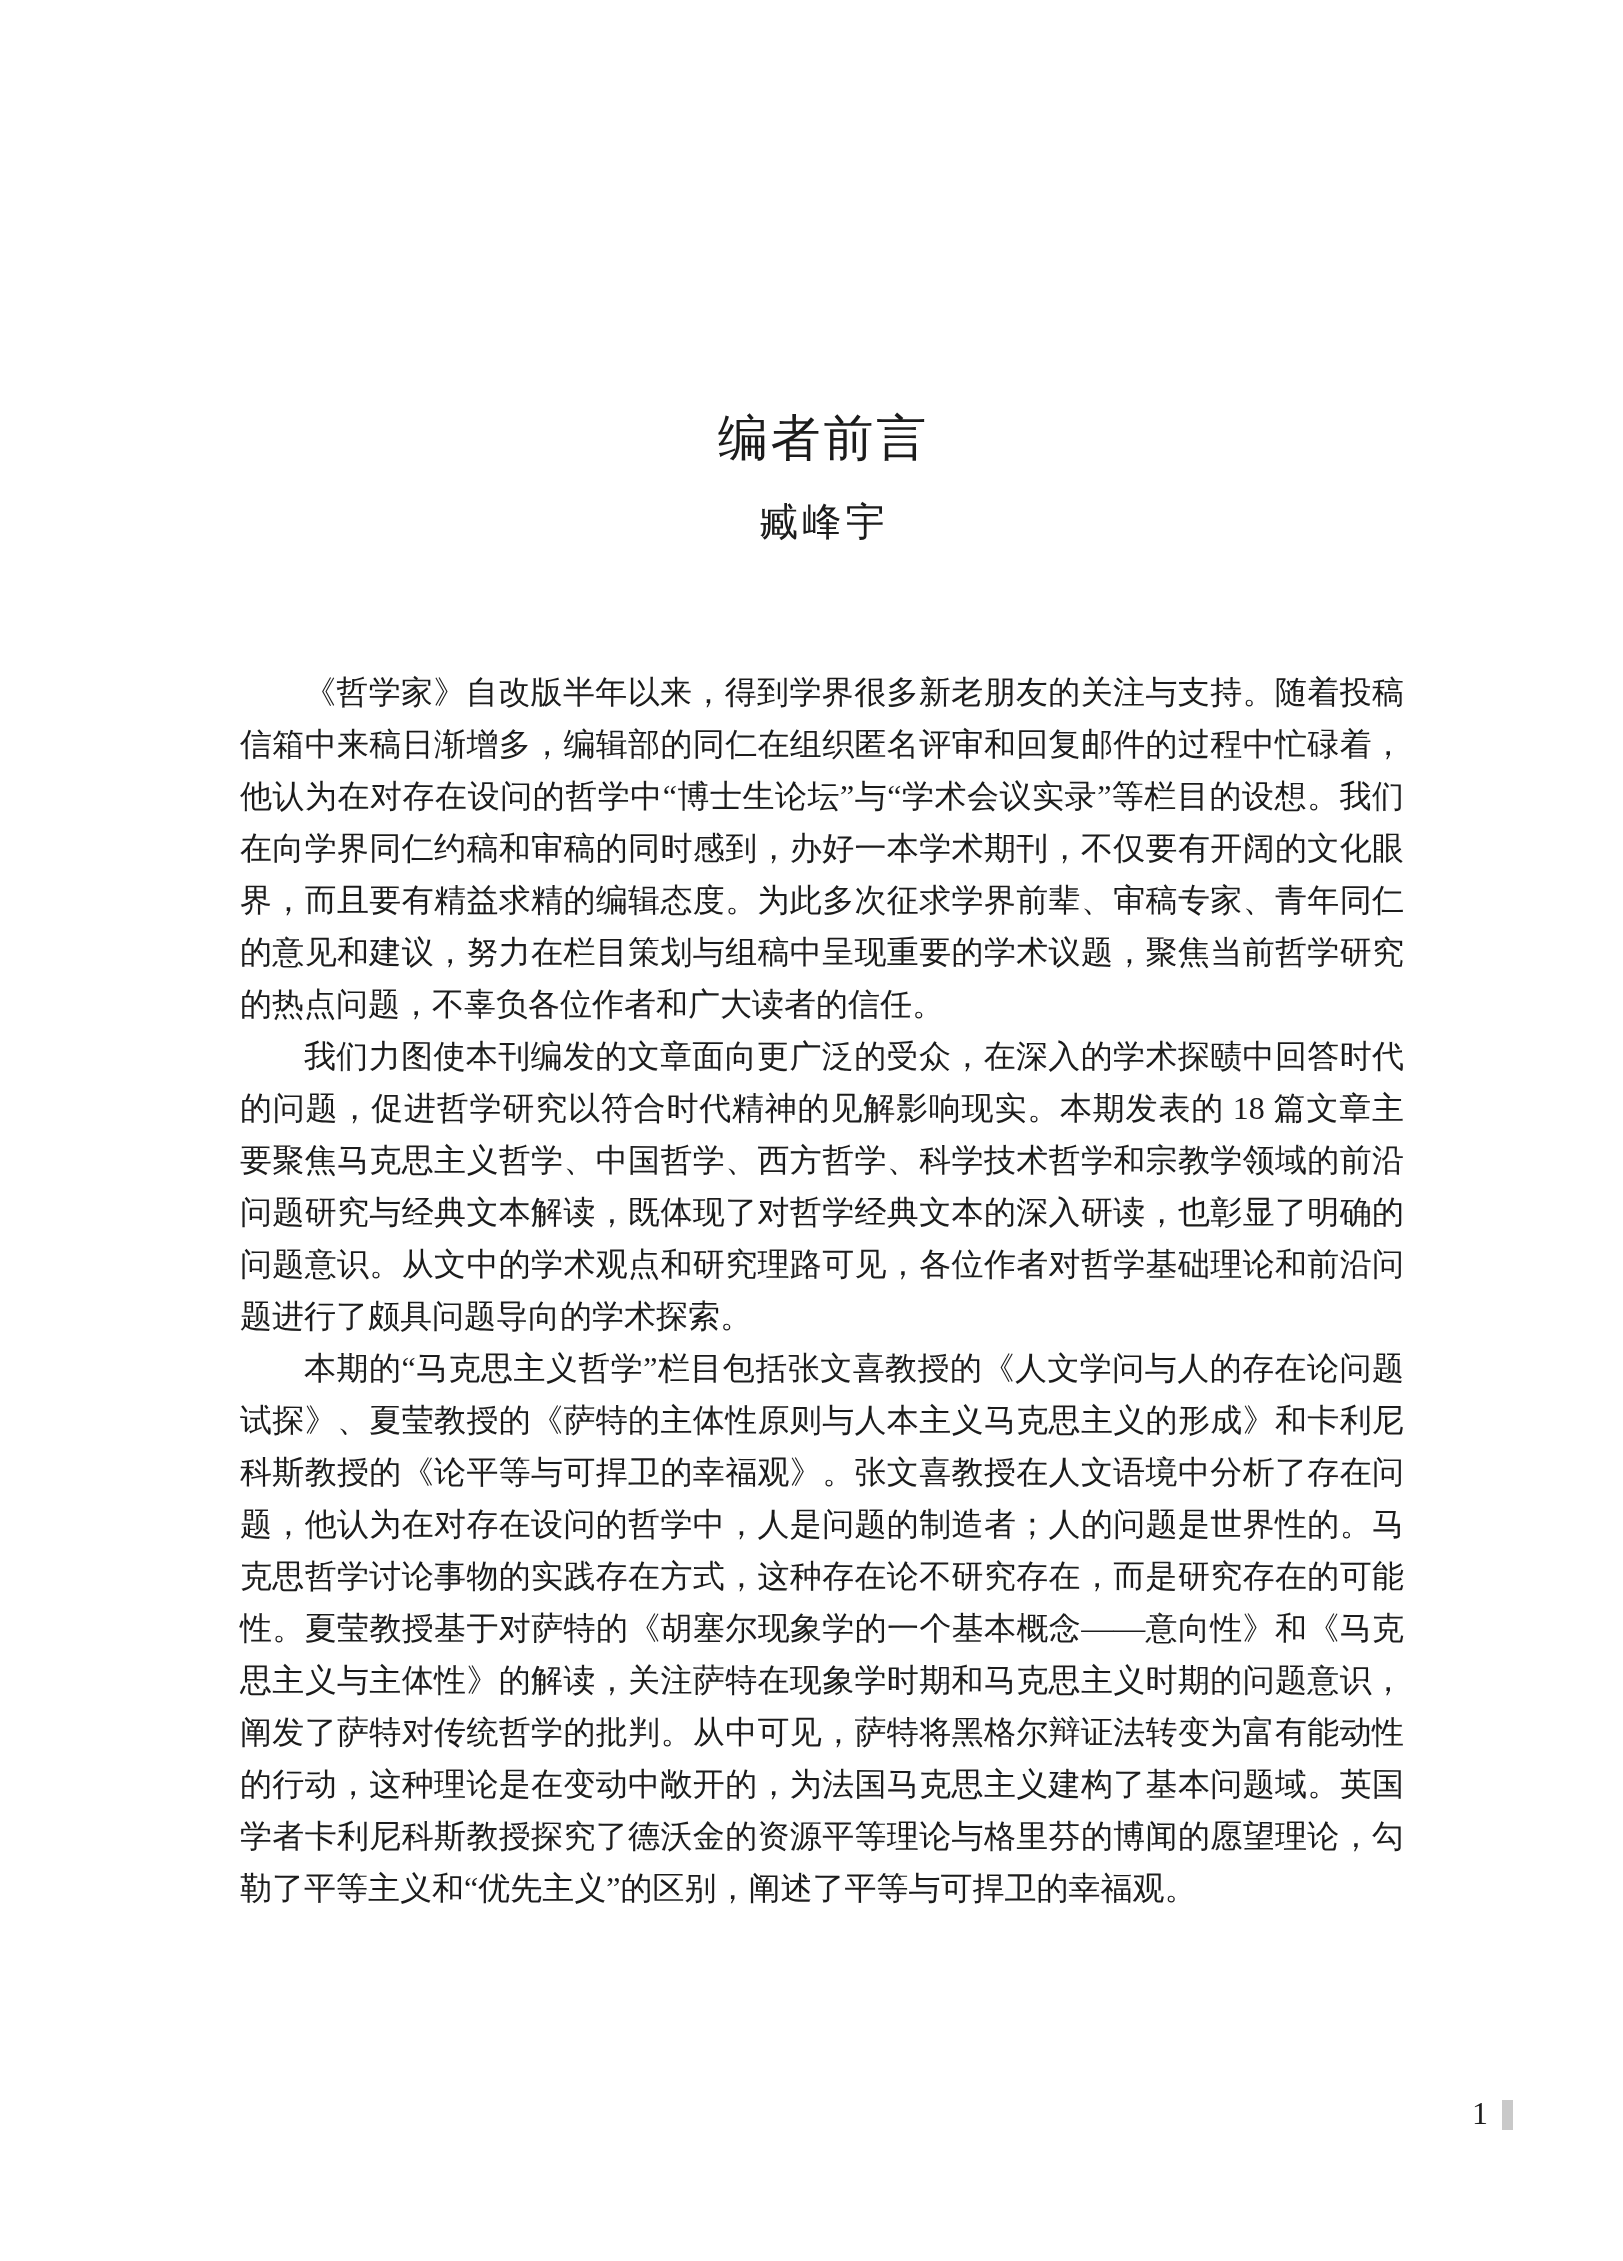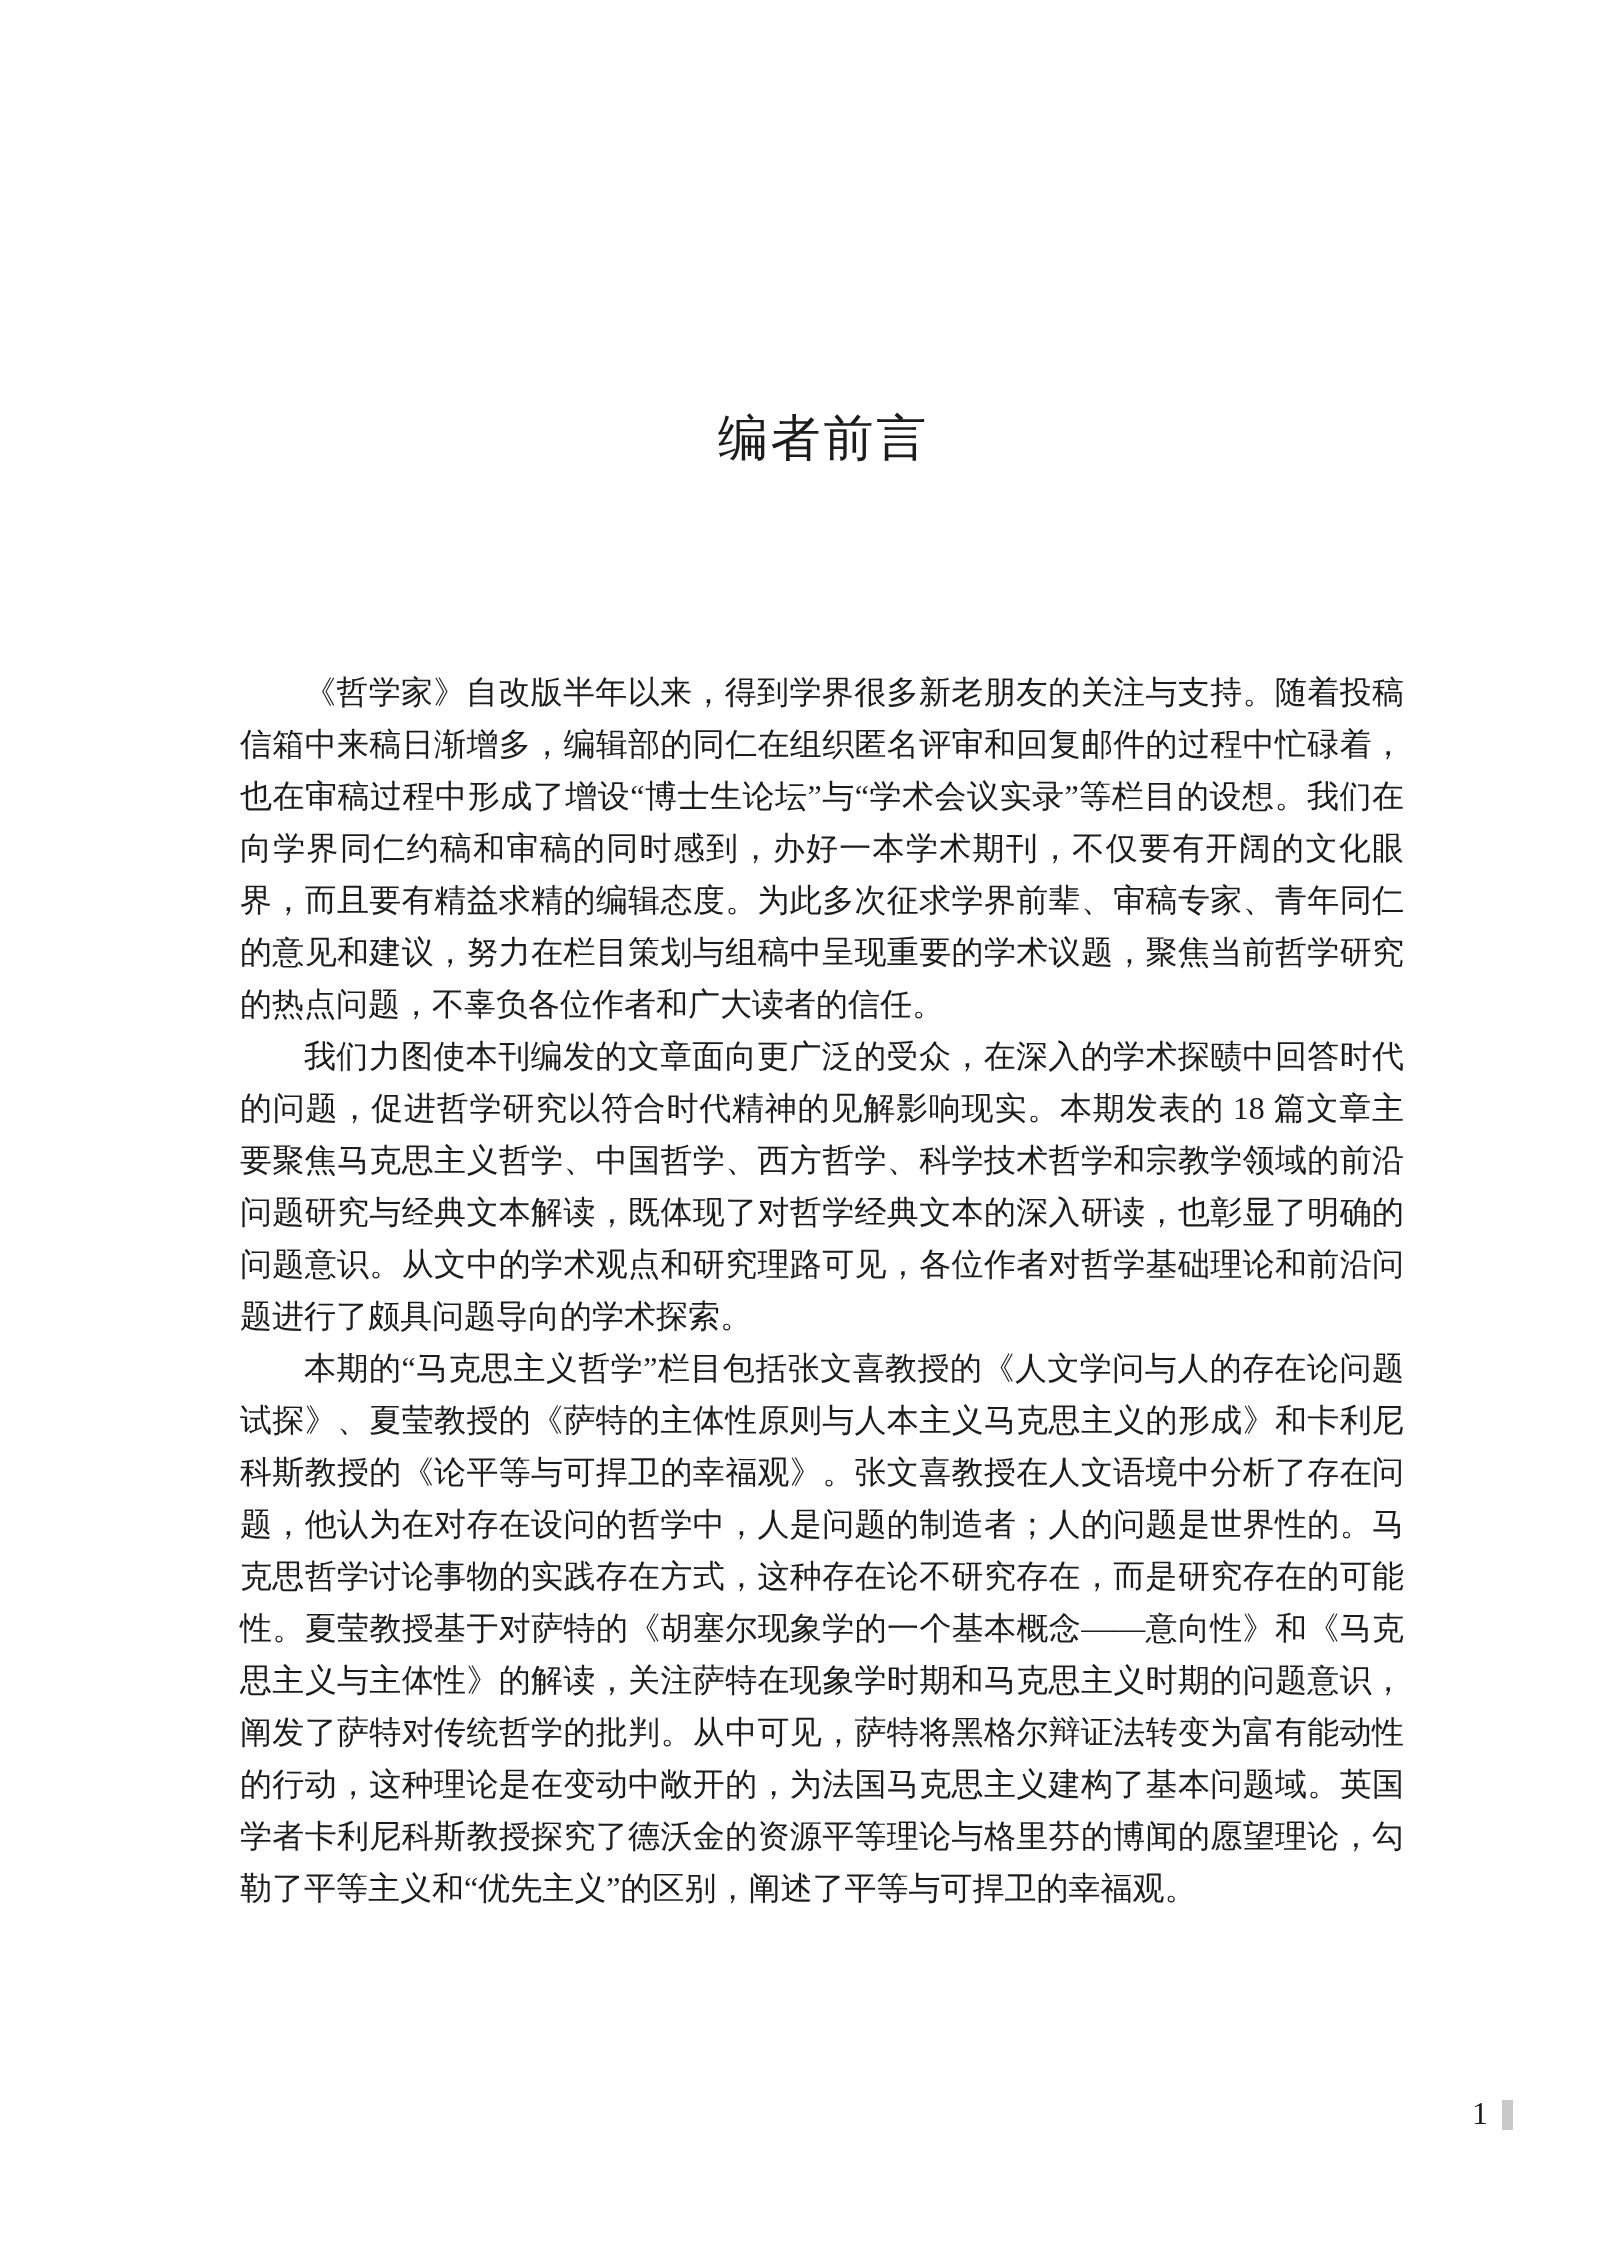--- a/index.html
+++ b/index.html
@@ -79,23 +79,24 @@
     background: #c9c9c9;
   }
 </style>
 </head>
 <body>
 
 <div class="page">
 
   <h1 class="doc-title">编者前言</h1>
 
+  <div class="doc-author">臧峰宇</div>
 
   <div class="body-text">
-    <p>《哲学家》自改版半年以来，得到学界很多新老朋友的关注与支持。随着投稿信箱中来稿日渐增多，编辑部的同仁在组织匿名评审和回复邮件的过程中忙碌着，也在审稿过程中形成了增设“博士生论坛”与“学术会议实录”等栏目的设想。我们在向学界同仁约稿和审稿的同时感到，办好一本学术期刊，不仅要有开阔的文化眼界，而且要有精益求精的编辑态度。为此多次征求学界前辈、审稿专家、青年同仁的意见和建议，努力在栏目策划与组稿中呈现重要的学术议题，聚焦当前哲学研究的热点问题，不辜负各位作者和广大读者的信任。</p>
+    <p>《哲学家》自改版半年以来，得到学界很多新老朋友的关注与支持。随着投稿信箱中来稿日渐增多，编辑部的同仁在组织匿名评审和回复邮件的过程中忙碌着，他认为在对存在设问的哲学中“博士生论坛”与“学术会议实录”等栏目的设想。我们在向学界同仁约稿和审稿的同时感到，办好一本学术期刊，不仅要有开阔的文化眼界，而且要有精益求精的编辑态度。为此多次征求学界前辈、审稿专家、青年同仁的意见和建议，努力在栏目策划与组稿中呈现重要的学术议题，聚焦当前哲学研究的热点问题，不辜负各位作者和广大读者的信任。</p>
     <p>我们力图使本刊编发的文章面向更广泛的受众，在深入的学术探赜中回答时代的问题，促进哲学研究以符合时代精神的见解影响现实。本期发表的 18 篇文章主要聚焦马克思主义哲学、中国哲学、西方哲学、科学技术哲学和宗教学领域的前沿问题研究与经典文本解读，既体现了对哲学经典文本的深入研读，也彰显了明确的问题意识。从文中的学术观点和研究理路可见，各位作者对哲学基础理论和前沿问题进行了颇具问题导向的学术探索。</p>
     <p>本期的“马克思主义哲学”栏目包括张文喜教授的《人文学问与人的存在论问题试探》、夏莹教授的《萨特的主体性原则与人本主义马克思主义的形成》和卡利尼科斯教授的《论平等与可捍卫的幸福观》。张文喜教授在人文语境中分析了存在问题，他认为在对存在设问的哲学中，人是问题的制造者；人的问题是世界性的。马克思哲学讨论事物的实践存在方式，这种存在论不研究存在，而是研究存在的可能性。夏莹教授基于对萨特的《胡塞尔现象学的一个基本概念——意向性》和《马克思主义与主体性》的解读，关注萨特在现象学时期和马克思主义时期的问题意识，阐发了萨特对传统哲学的批判。从中可见，萨特将黑格尔辩证法转变为富有能动性的行动，这种理论是在变动中敞开的，为法国马克思主义建构了基本问题域。英国学者卡利尼科斯教授探究了德沃金的资源平等理论与格里芬的博闻的愿望理论，勾勒了平等主义和“优先主义”的区别，阐述了平等与可捍卫的幸福观。</p>
   </div>
 
   <div class="page-number">1</div>
 
   <div class="page-number-marker"></div>
 
 </div>
 

